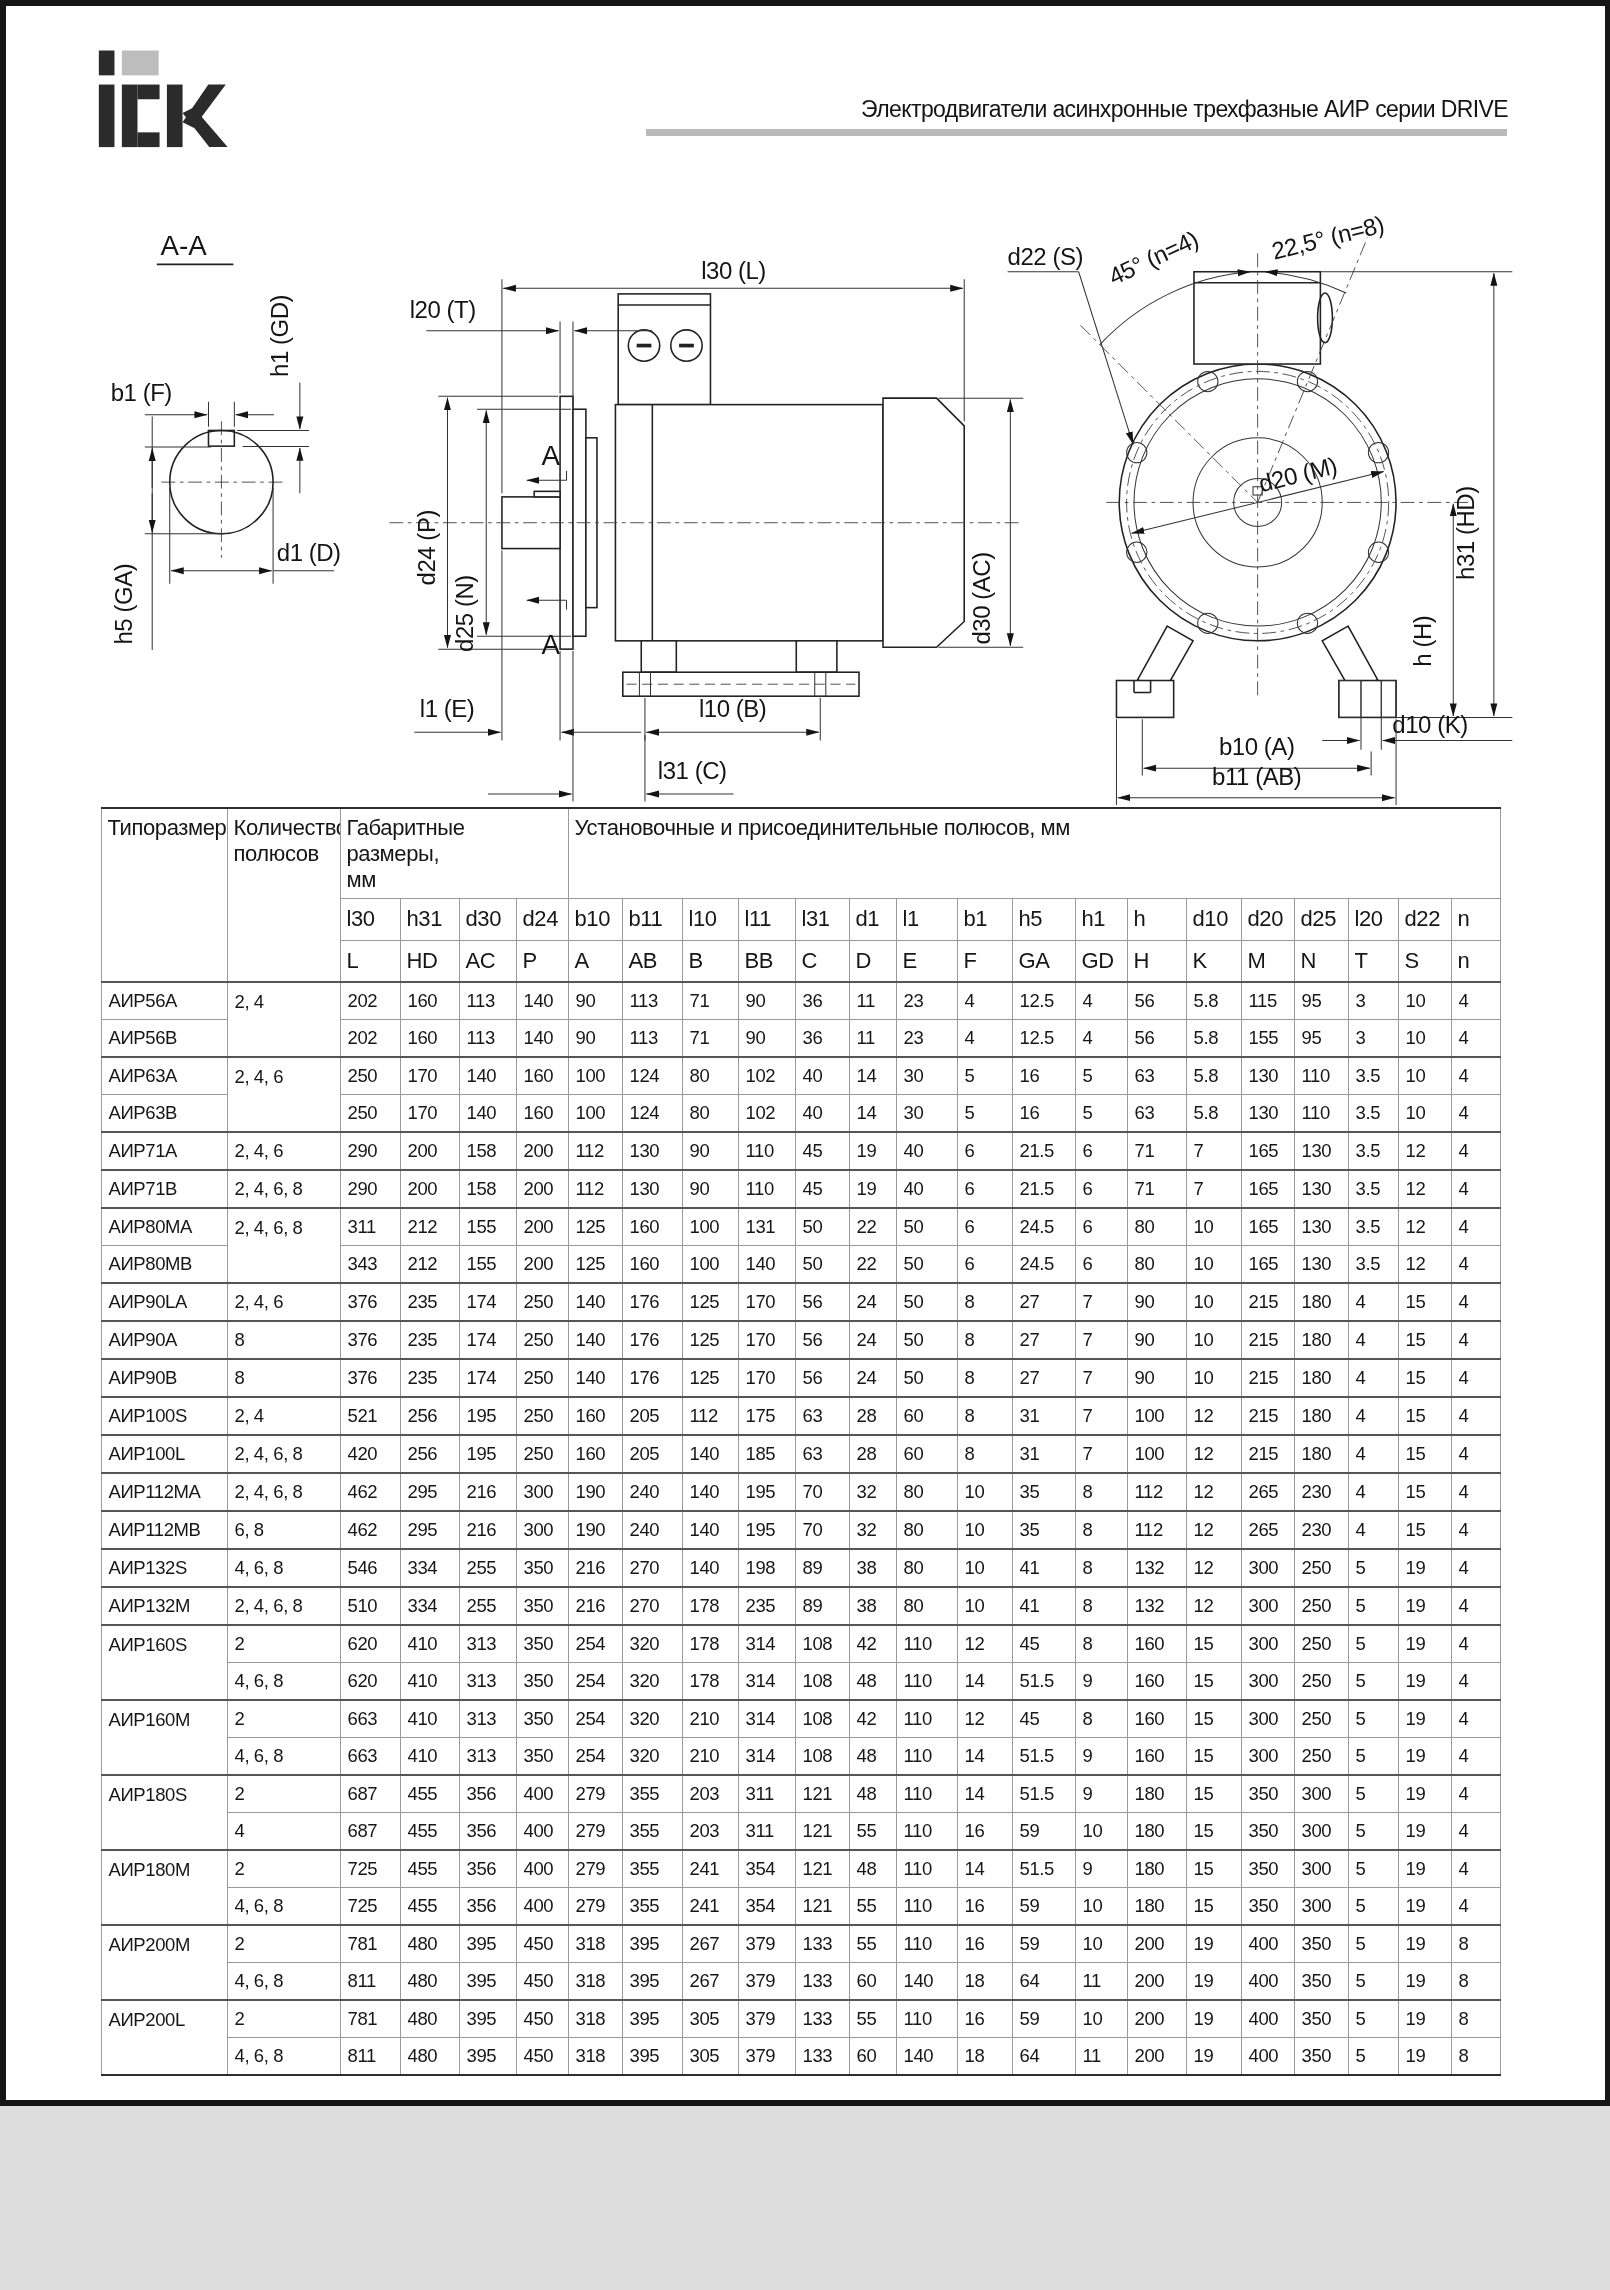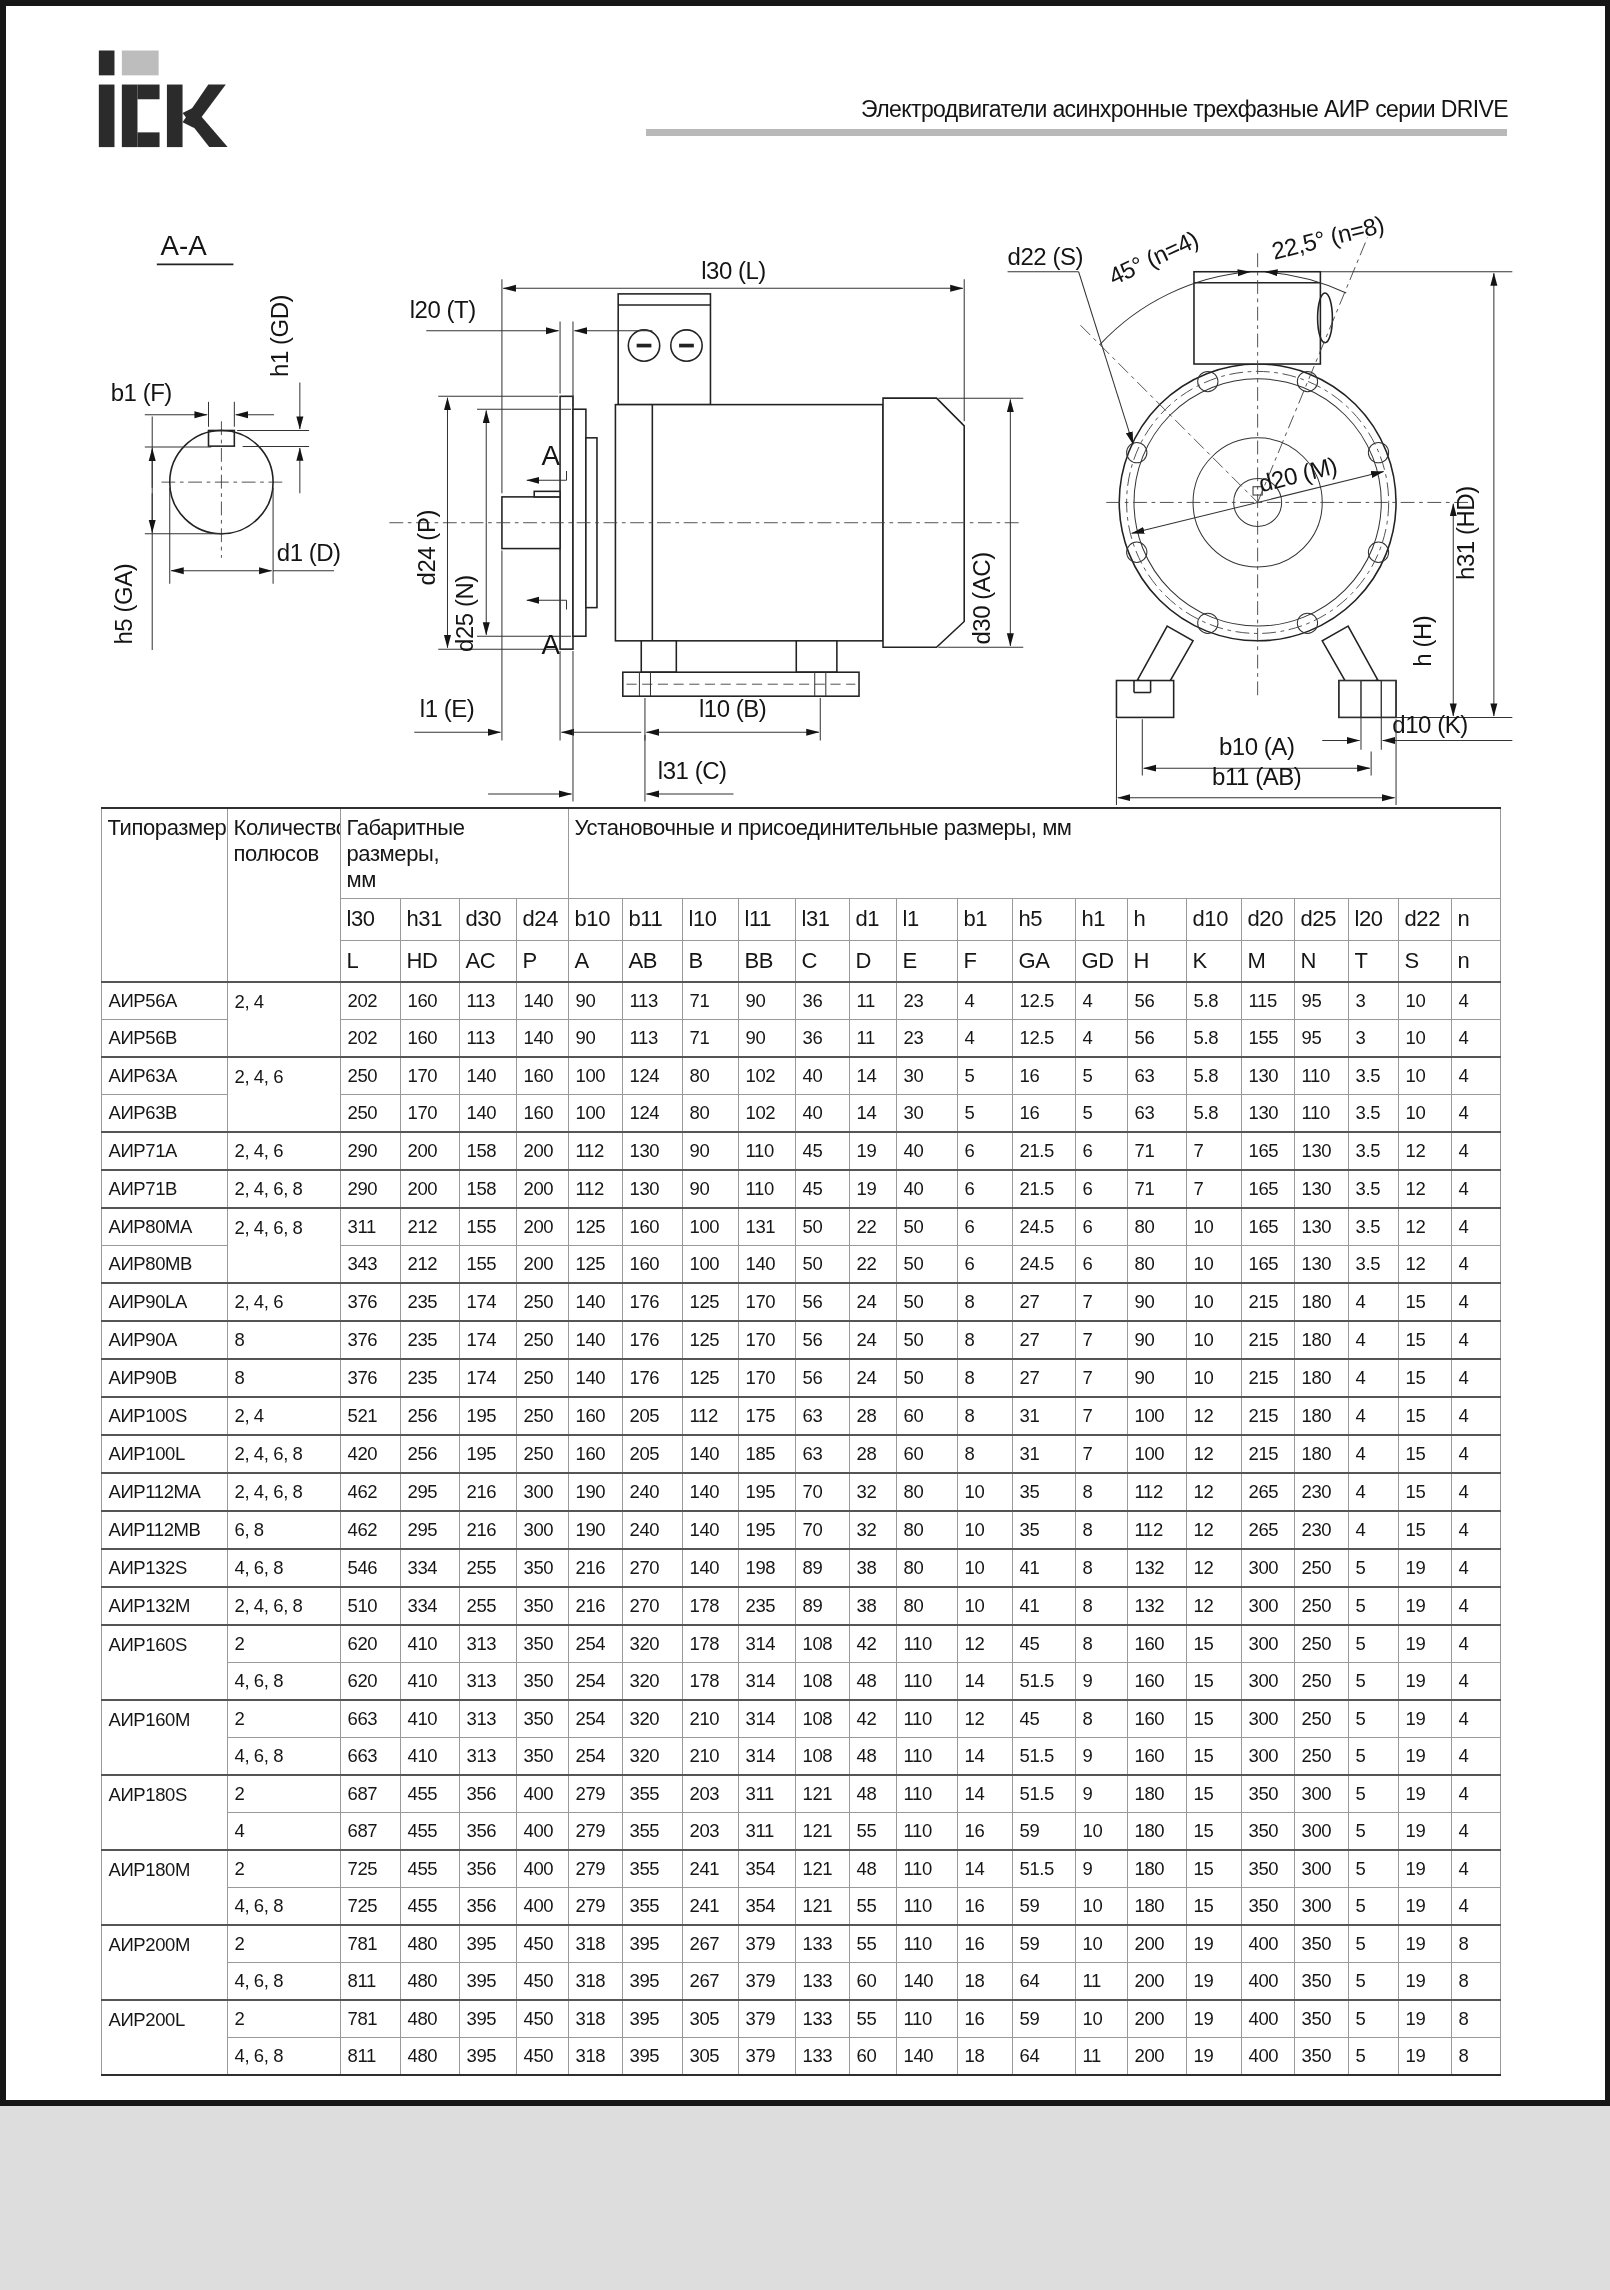--- a/index.html
+++ b/index.html
@@ -263,21 +263,21 @@
           <col style="width: 54px;">
           <col style="width: 50px;">
           <col style="width: 53px;">
           <col style="width: 49px;">
         </colgroup>
         <thead>
           <tr class="grow">
             <th class="grp" rowspan="3">Типоразмер</th>
             <th class="grp" rowspan="3">Количество полюсов</th>
             <th class="grp" colspan="4"><span class="gw3">Габаритные размеры, мм</span></th>
-            <th class="grp" colspan="17">Установочные и присоединительные размеры, мм</th>
+            <th class="grp" colspan="17">Установочные и присоединительные полюсов, мм</th>
           </tr>
           <tr class="subrow">
             <th class="sub">l30</th>
             <th class="sub">h31</th>
             <th class="sub">d30</th>
             <th class="sub">d24</th>
             <th class="sub">b10</th>
             <th class="sub">b11</th>
             <th class="sub">l10</th>
             <th class="sub">l11</th>

